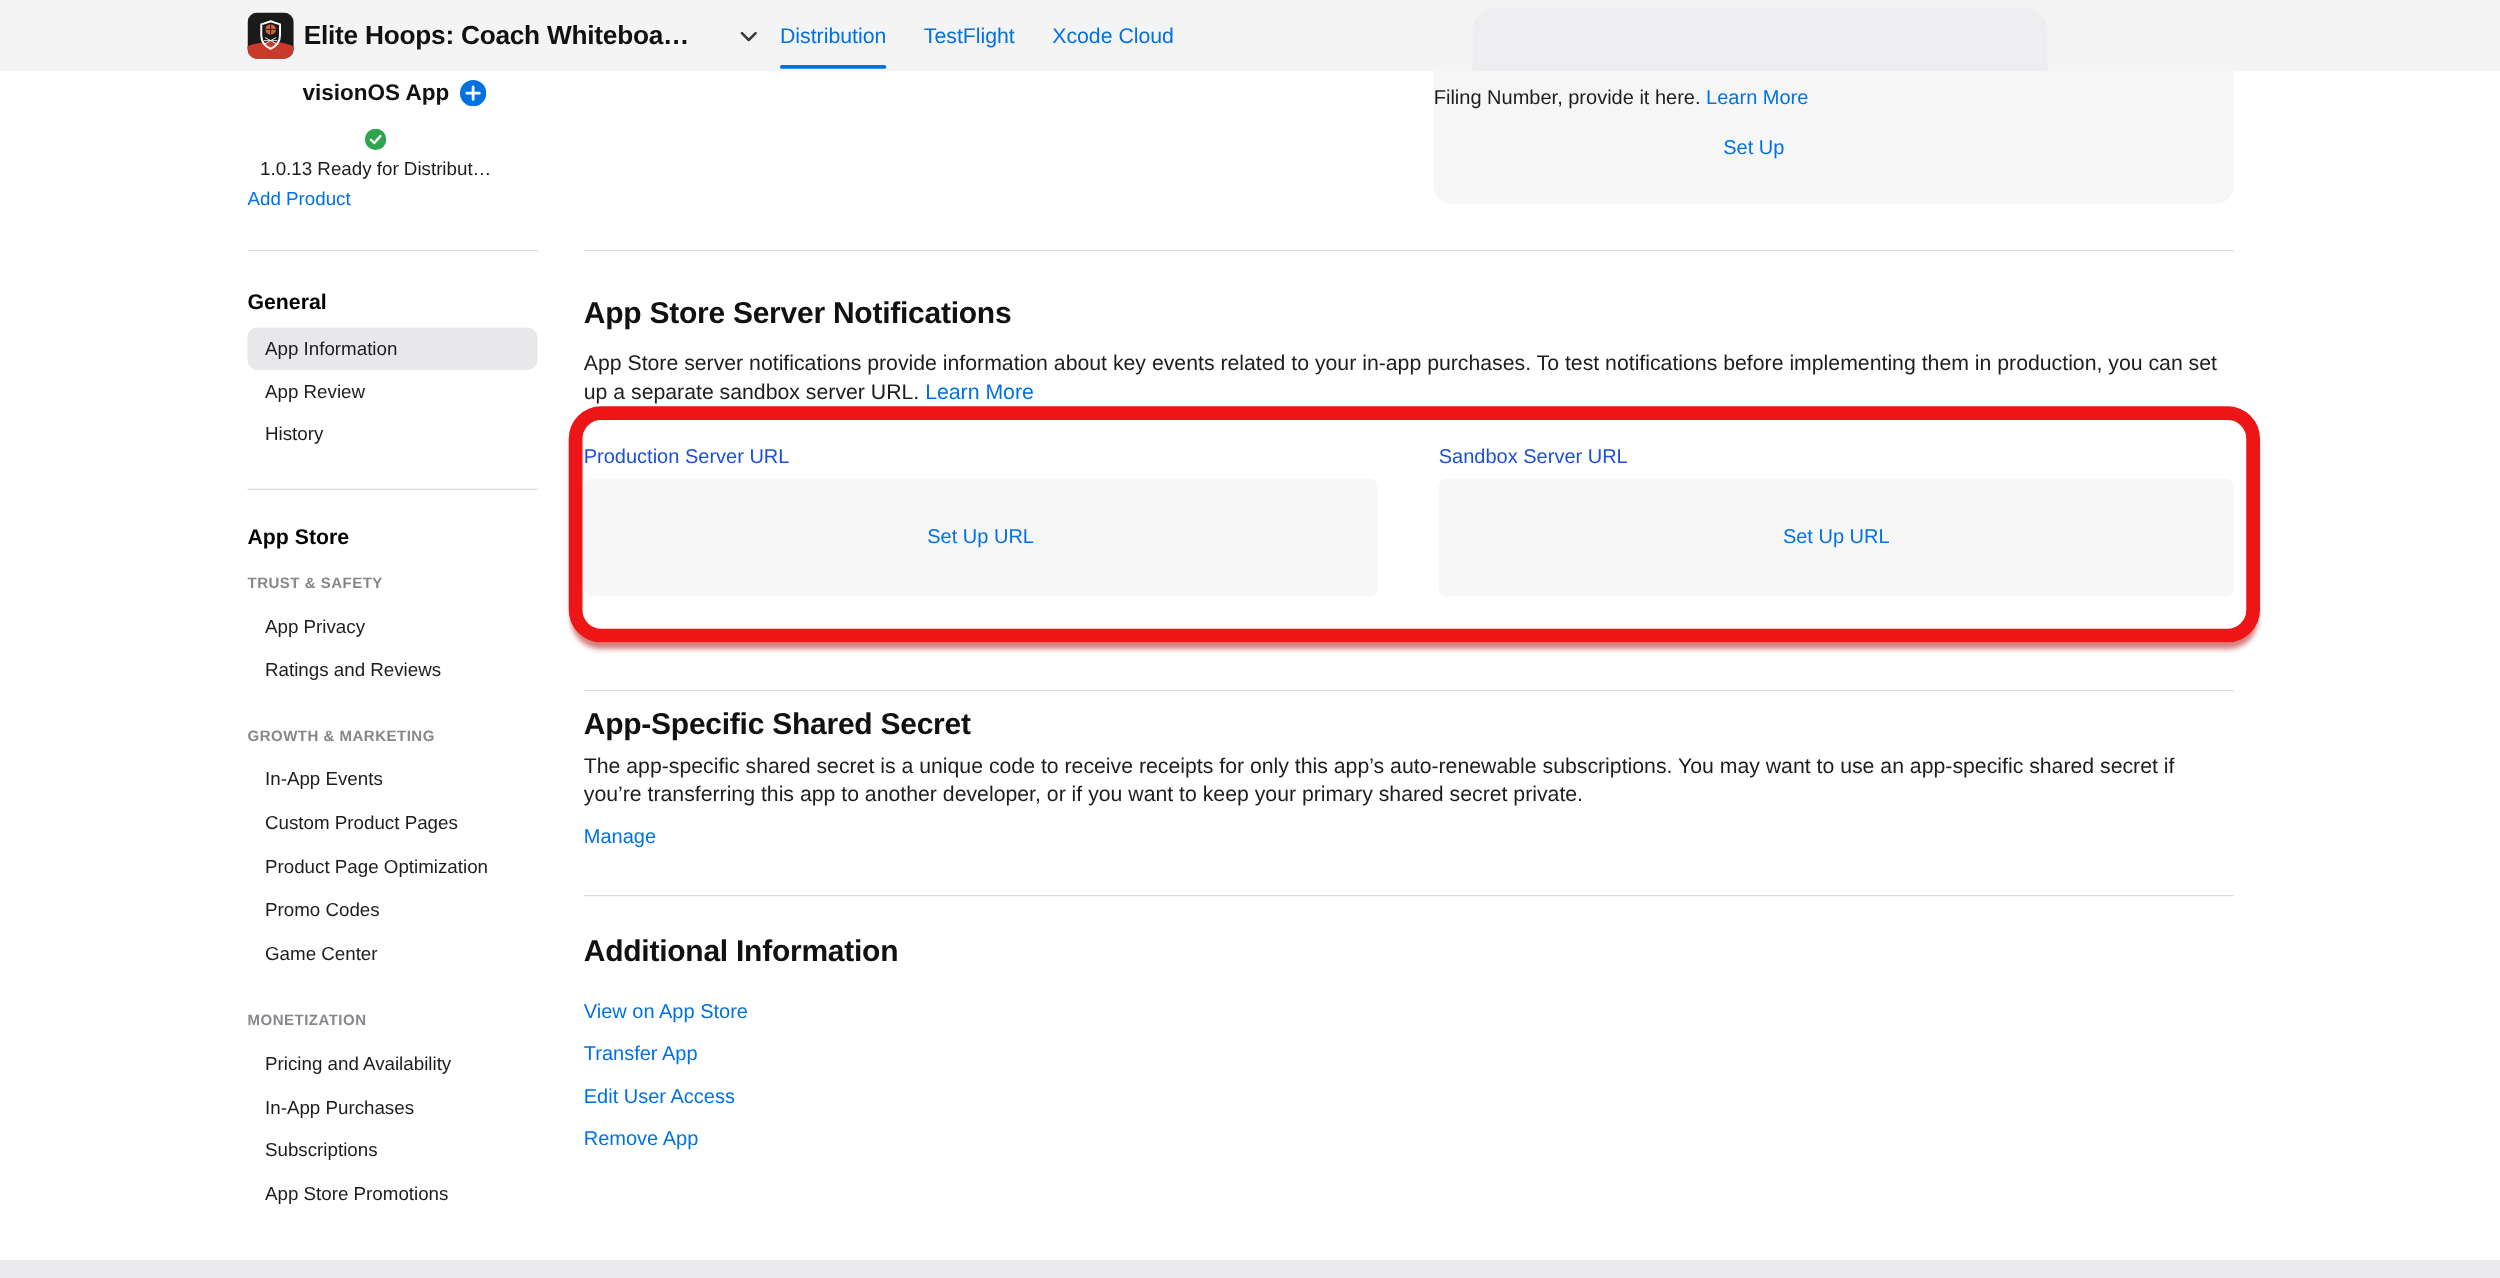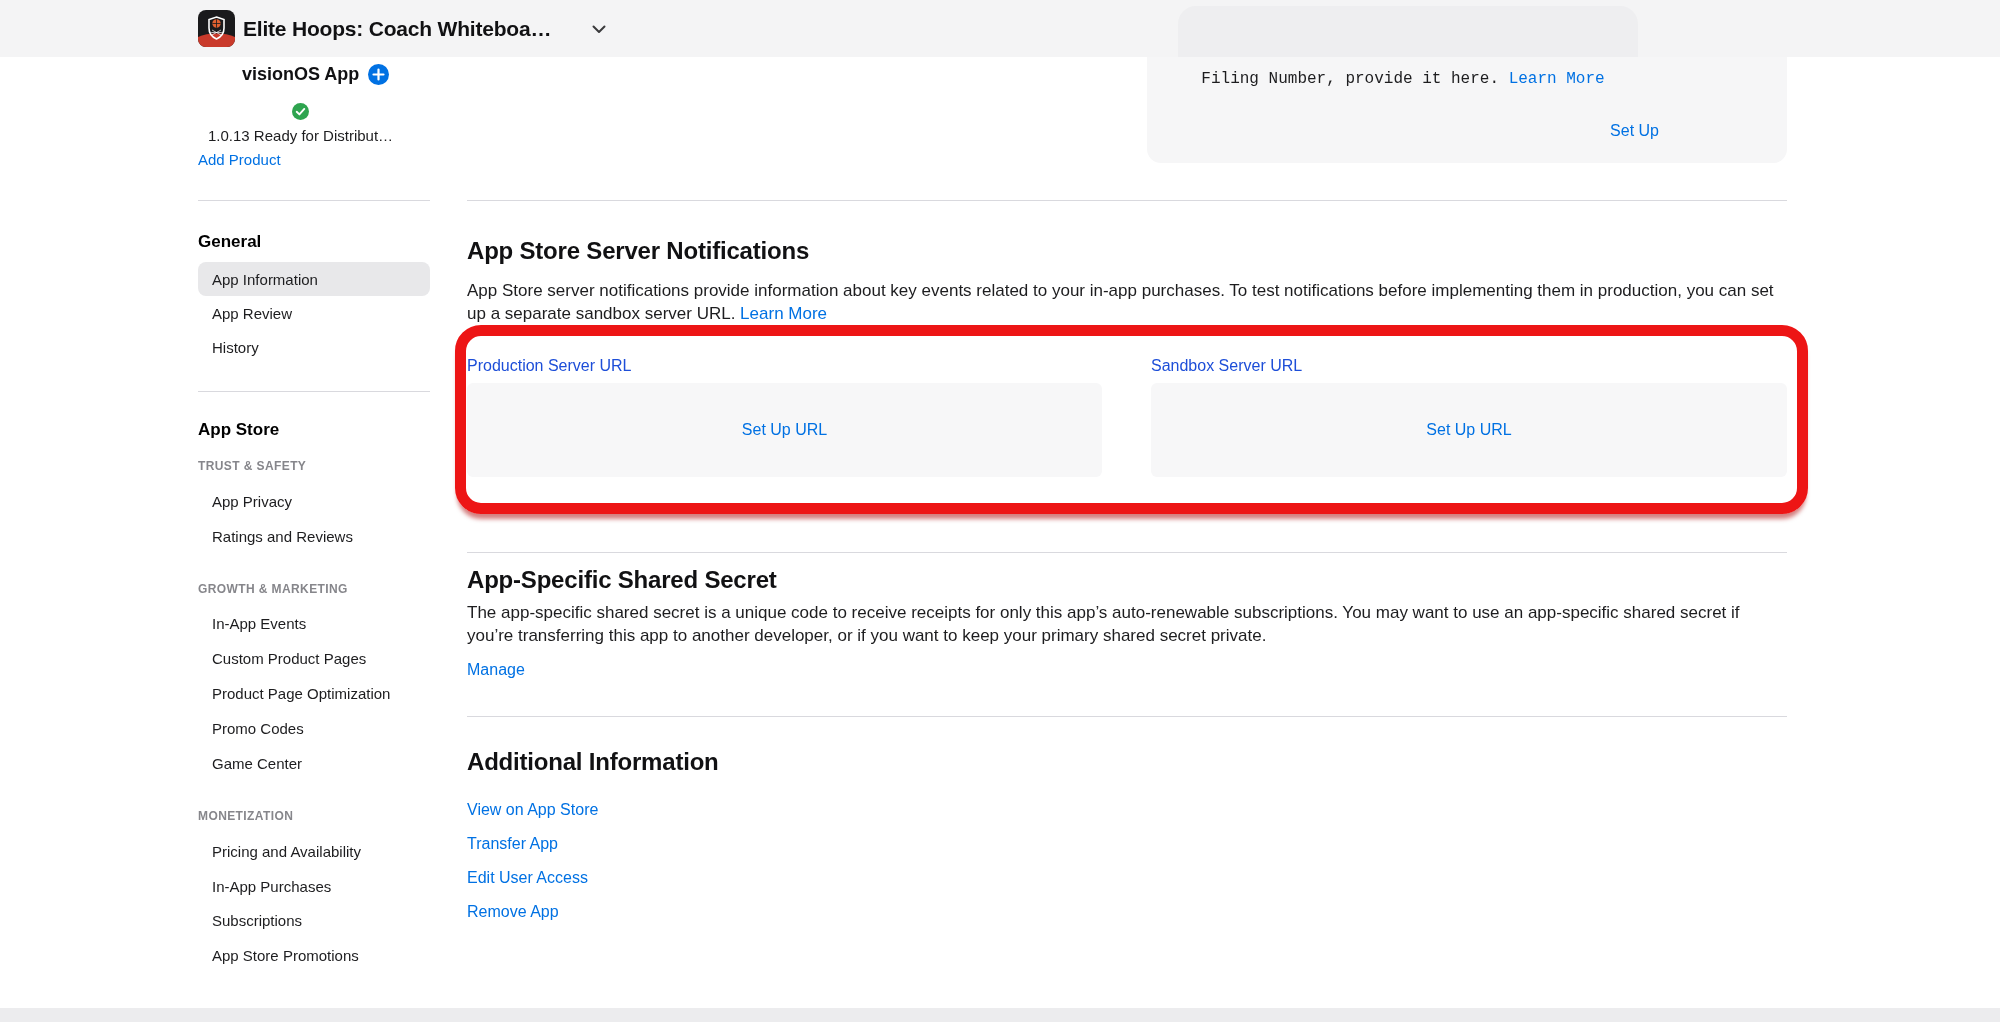--- a/index.html
+++ b/index.html
@@ -36,25 +36,25 @@
     background:#eeeef0; border-radius:18px 18px 0 0; z-index:25;
   }
 
   
   .filing-card {
     position:absolute; left:1147px; top:57px; width:640px; height:106px;
     background:#f6f6f7; border-radius:0 0 14px 14px; z-index:5;
     padding-right:128px;
   }
   .filing-line {
-    position:absolute; top:13px; left:0; right:128px; text-align:center;
-    font-size:16px; color:#1d1d1f;font-family:Liberation Mono, monospace;
+    position:absolute; top:13px; left:0; right:128px; text-align:left;
+    font-size:16px; color:#1d1d1f;
   }
   .filing-setup {
-    position:absolute; top:65px; left:0; right:128px; text-align:right;
+    position:absolute; top:53px; left:0; right:128px; text-align:center;
     font-size:16px;
   }
   a.lnk { color:#0071e3; text-decoration:none; cursor:pointer; }
 
   
   .sidebar { position:absolute; left:198px; top:57px; width:232px; height:950px; }
   .platform-row { position:absolute; top:7px; left:0; display:flex; align-items:center; gap:9px; }
   .platform-title { font-size:18px; font-weight:bold; color:#111113;margin-left:44px; }
   .version-row { position:absolute; top:46px; left:10px; display:flex; align-items:center; gap:7px;flex-direction:column; }
   .version-text { font-size:15px; color:#1d1d1f; }
@@ -115,20 +115,25 @@
           <path d="M14 20 L23 25 M23 20 L14 25 M13.2 22.5 H23.8" stroke="#ffffff" stroke-width="0.7"></path>
         </g>
       </svg>
     </div>
     <div class="app-title">Elite Hoops: Coach Whiteboa…</div>
     <div class="title-chevron">
       <svg class="icon-svg" width="14" height="9" viewBox="0 0 14 9">
         <path d="M1.5 1.5 L7 7 L12.5 1.5" fill="none" stroke="#3a3a3c" stroke-width="2" stroke-linecap="round" stroke-linejoin="round"></path>
       </svg>
     </div>
+    <div class="tabs">
+      <div class="tab active">Distribution</div>
+      <div class="tab">TestFlight</div>
+      <div class="tab">Xcode Cloud</div>
+    </div>
   </div>
 
   <div class="filing-card">
     <div class="filing-line">
       <span>Filing Number, provide it here.</span>
       <a class="lnk">Learn More</a>
     </div>
     <div class="filing-setup">
       <a class="lnk">Set Up</a>
     </div>

